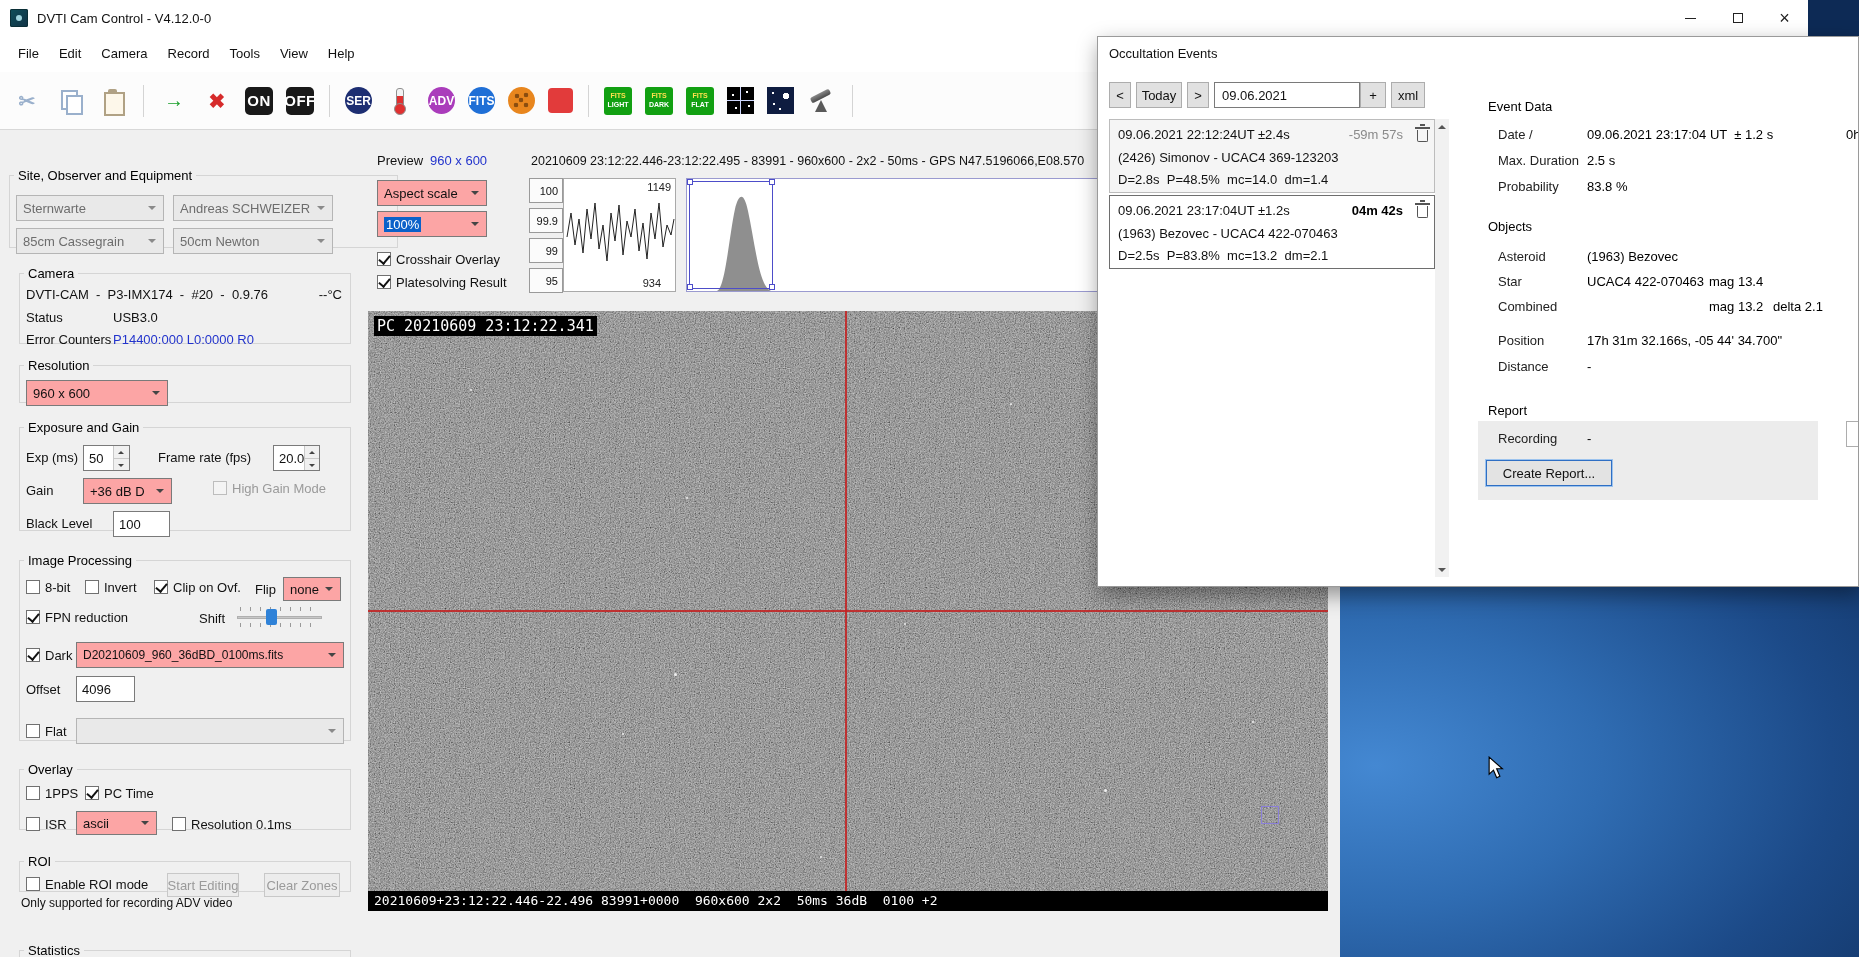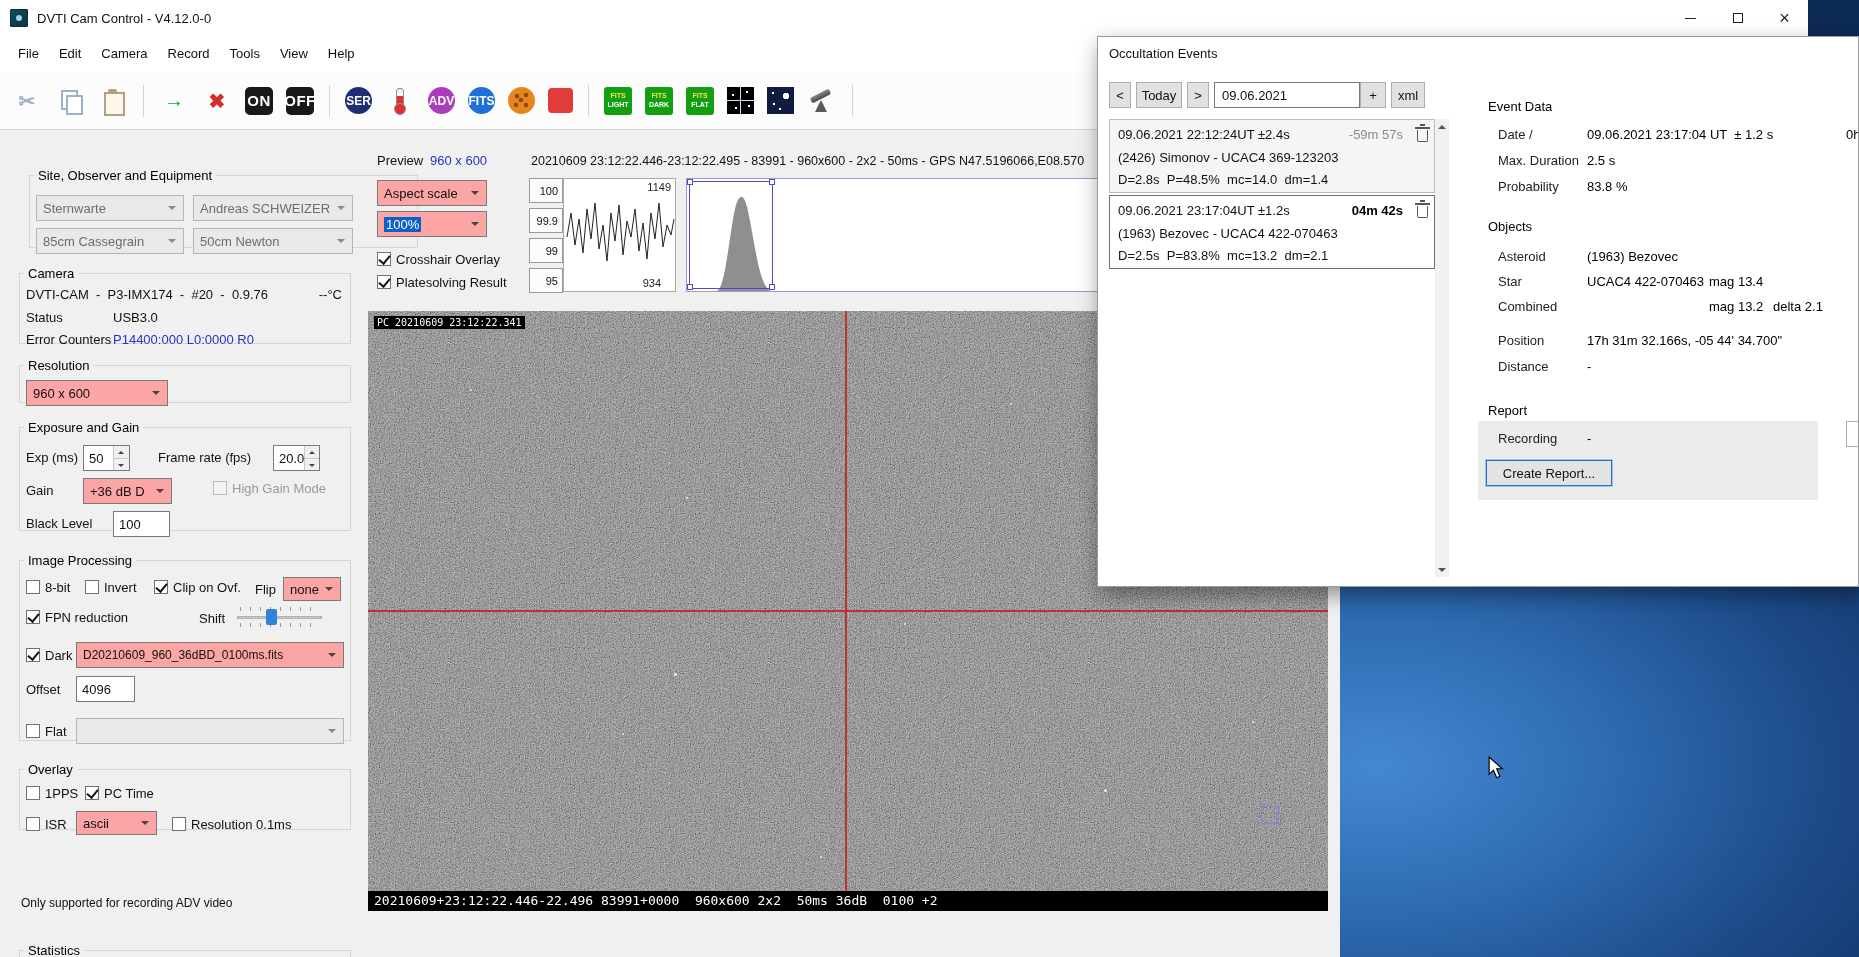--- a/index.html
+++ b/index.html
@@ -89,21 +89,21 @@
   .scale-col{position:absolute;left:529px;top:142px;width:34px;display:flex;flex-direction:column;gap:5px}
   .scale-btn{height:25px;background:#fbfbfb;border:1px solid #9a9a9a;font-size:11px;display:flex;align-items:center;justify-content:flex-end;padding-right:4px}
   .wave-box{position:absolute;left:563px;top:142px;width:113px;height:114px;background:#fff;border:1px solid #a9a9a9}
   .wave-box .sig{position:absolute;font-size:11px;color:#222}
   .hist-box{position:absolute;left:686px;top:142px;width:644px;height:114px;background:#fff;border:1px solid #9a9ad0}
   .hist-sel{position:absolute;left:2px;top:2px;width:84px;height:108px;border:1px solid #4d4dc9}
   .handle{position:absolute;width:6px;height:6px;background:#fff;border:1px solid #4d4dc9}
 
   
   .preview-img{position:absolute;left:368px;top:275px;width:960px;height:600px;background:#000;overflow:hidden}
-  .osd-top{position:absolute;left:6px;top:5px;font-family:"DejaVu Sans Mono",monospace;font-size:10px;color:#fff;background:#000;padding:1px 3px;white-space:pre}
+  .osd-top{position:absolute;left:6px;top:5px;font-family:"DejaVu Sans Mono",monospace;font-size:15px;color:#fff;background:#000;padding:1px 3px;white-space:pre}
   .osd-bottom{position:absolute;left:0;bottom:0;width:100%;height:20px;background:#000}
   .osd-bottom span{position:absolute;left:6px;top:2px;font-family:"DejaVu Sans Mono",monospace;font-size:13px;color:#fff;white-space:pre}
   .ch-h{position:absolute;left:0;top:299px;width:960px;height:2px;background:#c42020;opacity:.85}
   .ch-v{position:absolute;left:477px;top:0;width:2px;height:600px;background:#c42020;opacity:.85}
   .star{position:absolute;width:2px;height:2px;background:#fff;border-radius:50%;opacity:.85}
   .roi-box{position:absolute;left:893px;top:495px;width:18px;height:18px;border:1px solid #8a7fd8}
 
   
   .dialog{position:absolute;left:1097px;top:36px;width:762px;height:551px;background:#fff;border:1px solid #9a9a9a;z-index:30;overflow:hidden;box-shadow:2px 8px 20px rgba(0,0,0,.4)}
   .dlg-title{position:absolute;left:11px;top:9px;font-size:13px}
@@ -211,21 +211,21 @@
         <div class="tbtn k-square2" style="--bg: #12a012;">
           <div class="tline">FITS</div>
           <div class="tline">FLAT</div>
         </div>
         <div class="tbtn k-starfield"></div>
         <div class="tbtn k-nightsky"></div>
         <div class="tbtn k-telescope"></div>
         <div class="tsep"></div>
       </div>
 
-  <fieldset class="group" style="left:29px;top:132px;width:389px;height:80px">
+  <fieldset class="group" style="left:9px;top:132px;width:389px;height:80px">
     <legend>Site, Observer and Equipment</legend>
     <div class="combo dis" style="left:6px;top:12px;width:148px">
           <span>Sternwarte</span>
         </div>
     <div class="combo dis" style="left:163px;top:12px;width:160px">
           <span>Andreas SCHWEIZER</span>
         </div>
     <div class="combo dis" style="left:6px;top:45px;width:148px">
           <span>85cm Cassegrain</span>
         </div>
@@ -317,20 +317,30 @@
     <legend>Overlay</legend>
     <label class="cb" style="left:6px;top:9px"><span class="box"></span><span>1PPS</span></label>
     <label class="cb" style="left:65px;top:9px"><span class="box checked"></span><span>PC Time</span></label>
     <label class="cb" style="left:6px;top:40px"><span class="box"></span><span>ISR</span></label>
     <div class="combo" style="left:56px;top:34px;width:81px;height:24px">
           <span>ascii</span>
         </div>
     <label class="cb" style="left:152px;top:40px"><span class="box"></span><span>Resolution 0.1ms</span></label>
   </fieldset>
 
+  <fieldset class="group" style="left:19px;top:818px;width:332px;height:38px">
+    <legend>ROI</legend>
+    <label class="cb" style="left:6px;top:8px"><span class="box"></span><span>Enable ROI mode</span></label>
+    <div class="btn dis" style="left:147px;top:4px;width:72px">
+          <span>Start Editing</span>
+        </div>
+    <div class="btn dis" style="left:244px;top:4px;width:76px">
+          <span>Clear Zones</span>
+        </div>
+  </fieldset>
   <span class="lbl small" style="left:21px;top:860px">Only supported for recording ADV video</span>
 
   <fieldset class="group" style="left:19px;top:907px;width:332px;height:60px">
     <legend>Statistics</legend>
 
   </fieldset>
 
   <span class="lbl" style="left:377px;top:117px">Preview</span>
   <span class="lbl blue" style="left:430px;top:117px">960 x 600</span>
   <span class="lbl" style="left:531px;top:118px;font-size:12.5px">20210609 23:12:22.446-23:12:22.495 - 83991 - 960x600 - 2x2 - 50ms - GPS N47.5196066,E08.570</span>

